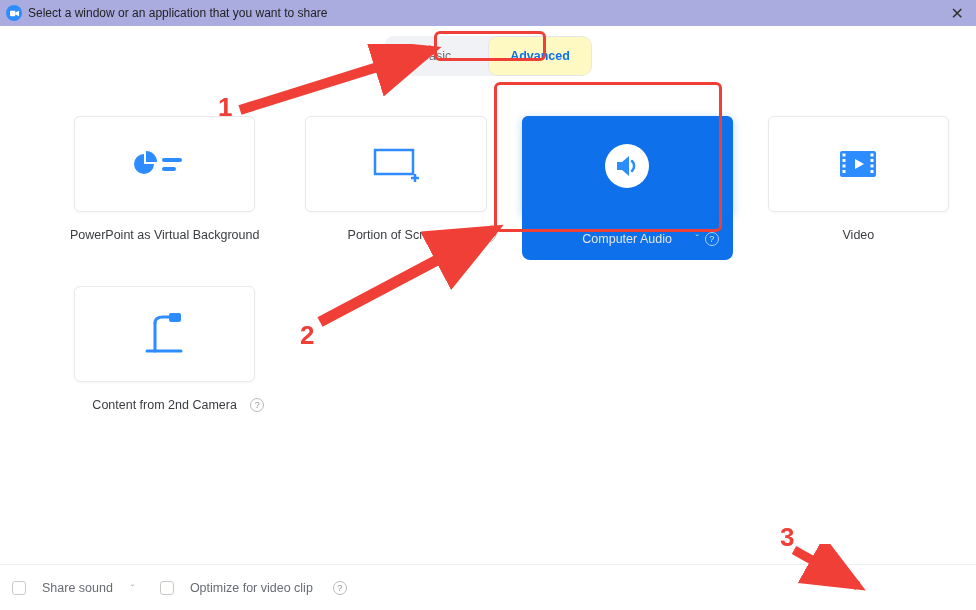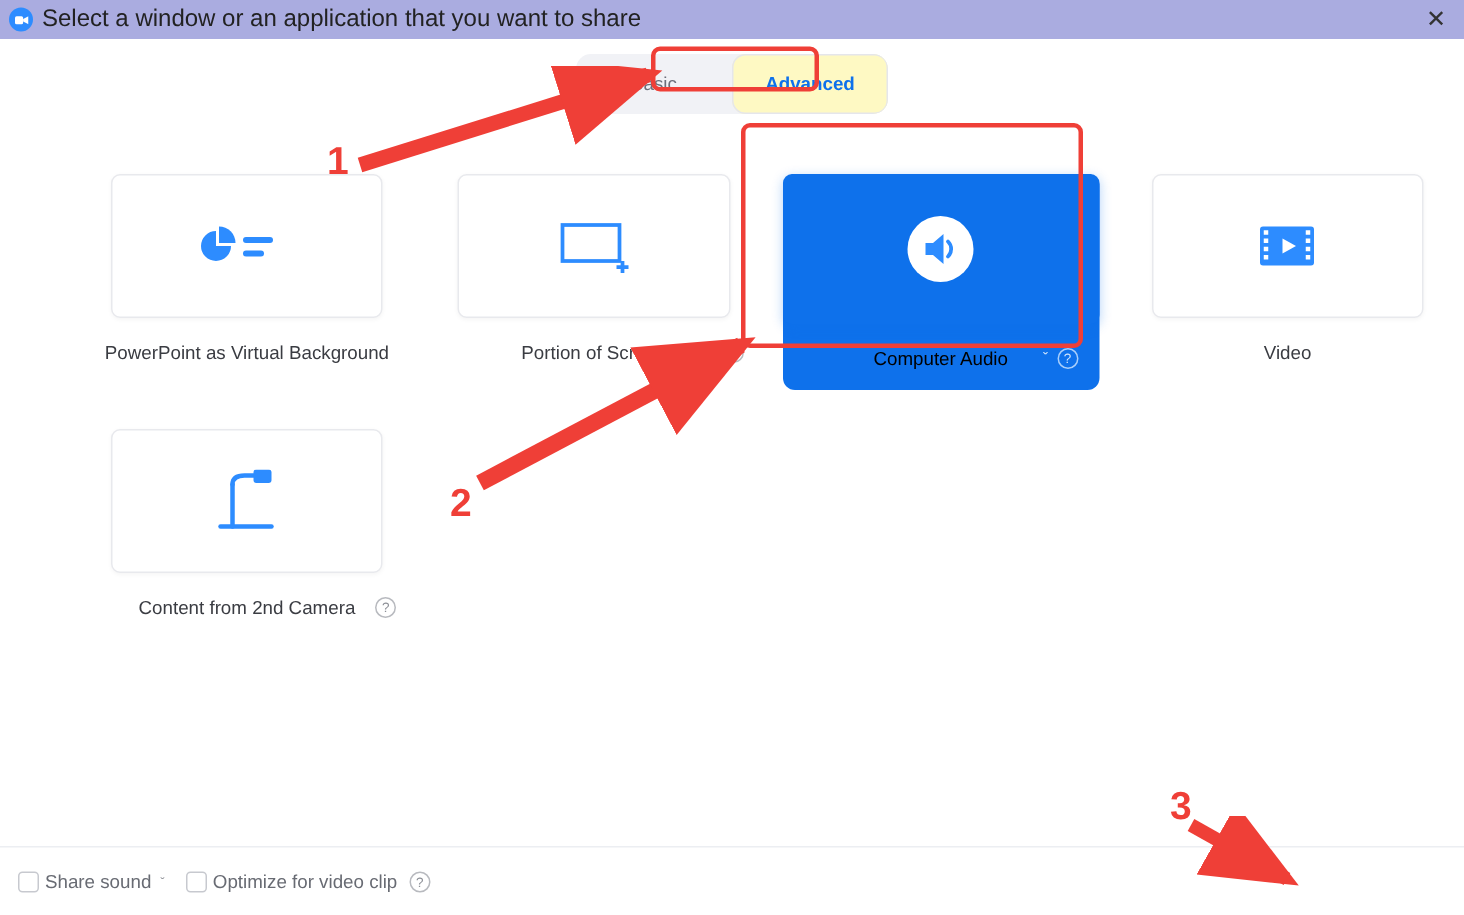--- a/index.html
+++ b/index.html
@@ -17,21 +17,21 @@
       display: flex;
       align-items: center;
       padding: 0 6px;
       justify-content: space-between;
     }
     .titlebar-left { display: flex; align-items: center; gap: 6px; }
     .app-icon {
       width: 16px; height: 16px; border-radius: 50%;
       background: #2d8cff; display: flex; align-items: center; justify-content: center;
     }
-    .titlebar-title { font-size: 16px; color: #222; font-weight: 500; }
+    .titlebar-title { font-size: 12px; color: #222; font-weight: 500; }
     .close-x { font-size: 16px; color: #333; cursor: pointer; padding: 0 6px; }
     .tabs-row {
       display: flex; justify-content: center; margin-top: 10px;
     }
     .tabs {
       display: flex; background: #f1f2f6; border-radius: 10px; height: 40px;
       overflow: hidden;
     }
     .tab {
       width: 104px; display: flex; align-items: center; justify-content: center;
@@ -78,30 +78,30 @@
       border: 1px solid #b8babf; border-radius: 50%; color: #8c8f96;
       font-size: 9px; display: flex; align-items: center; justify-content: center;
     }
     .card.selected .card-thumb {
       background: #0e71eb; border: none; width: 100%; flex: 0 0 100px;
       box-shadow: 0 2px 8px rgba(14,113,235,.3);
     }
     .card.selected {
       background: #0e71eb; border-radius: 8px;
     }
-    .card.selected .card-label { color: #000000; }
+    .card.selected .card-label { color: #e5e5e5; }
     .card.selected .help-dot { border-color: #a9cffb; color: #cfe4fd; right: 14px; }
     .card.selected .chev { position: absolute; right: 34px; color: #cfe4fd; font-size: 10px; }
     .footer {
       position: absolute; bottom: 0; left: 0; right: 0; height: 46px;
       display: flex; align-items: center; padding: 0 12px;
       border-top: 1px solid #eceef2;
       justify-content: space-between;
     }
-    .footer-left { display: flex; align-items: center; gap: 4px; }
+    .footer-left { display: flex; align-items: center; gap: 16px; }
     .chk {
       width: 14px; height: 14px; border: 1px solid #c7c9cf; border-radius: 3px;
       display: inline-block;
     }
     .footer-text { font-size: 12.5px; color: #686b73; }
     .footer-chev { font-size: 9px; color: #8b8d94; margin: 0 10px 0 2px; }
     .share-btn {
       width: 108px; height: 28px; border-radius: 8px; background: #0e71eb;
       color: #fff; font-size: 13px; font-weight: 600; border: none;
       display: flex; align-items: center; justify-content: center; cursor: pointer;

